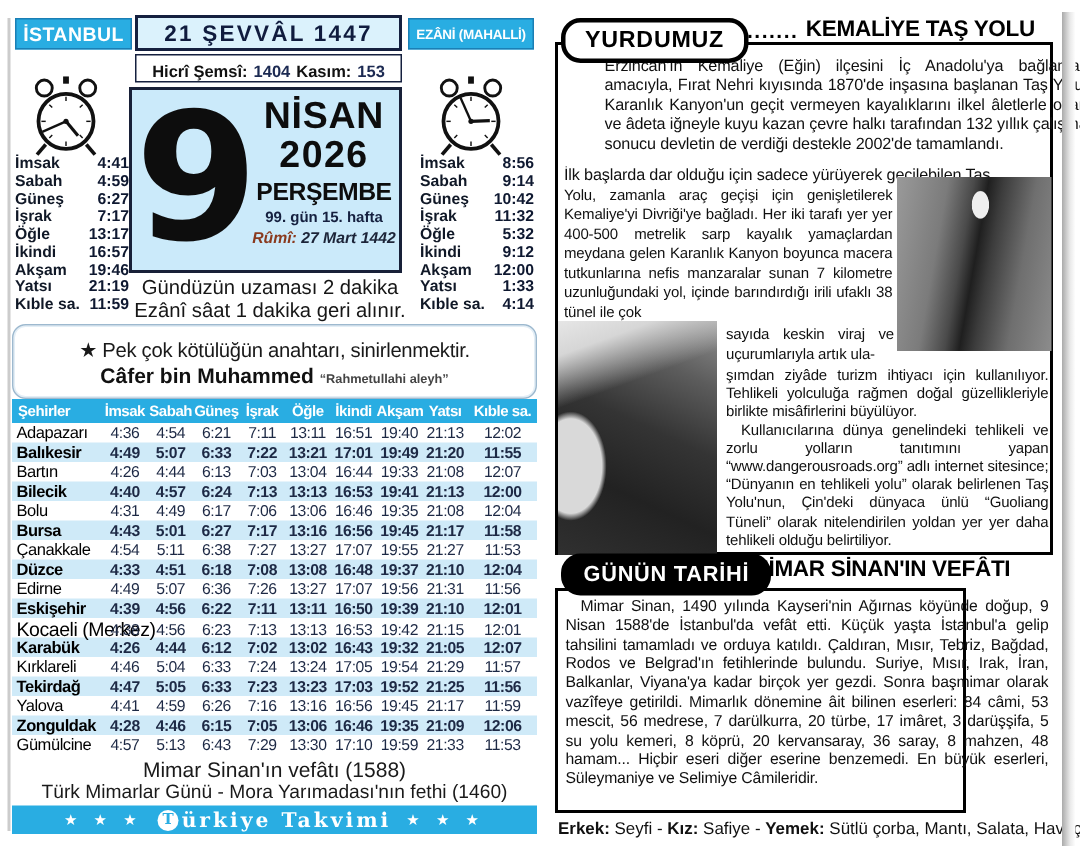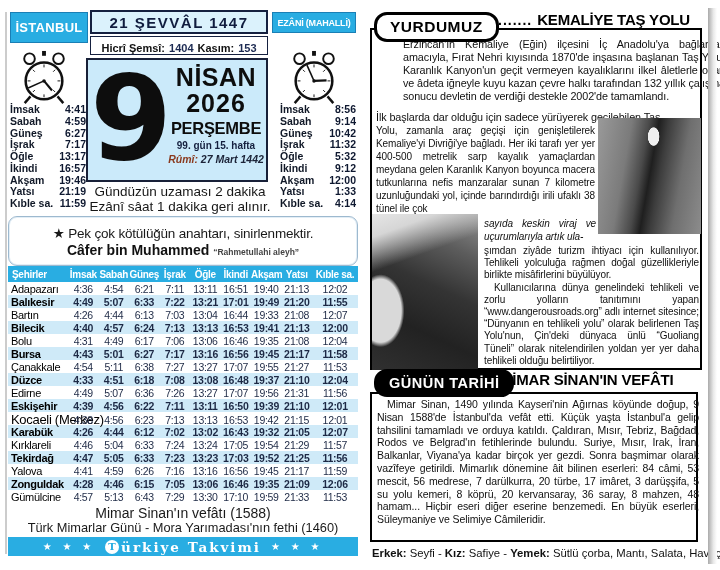--- a/index.html
+++ b/index.html
@@ -14,21 +14,21 @@
   }
   .abs{position:absolute;}
 
   
   .page-edge-left{left:5px;top:12px;width:2px;height:542px;background:#ccc;}
   .badge-cyan{
     background:var(--accent-cyan);color:#fff;font-weight:800;
     display:flex;align-items:center;justify-content:center;
     border:1px solid #1a7fb5;
   }
-  #istanbul-badge{left:10px;top:12px;width:78px;height:31px;font-size:13px;letter-spacing:.3px;}
+  #istanbul-badge{left:10px;top:12px;width:78px;height:21px;font-size:13px;letter-spacing:.3px;}
   #ezani-badge{left:272px;top:12px;width:84px;height:21px;font-size:9px;letter-spacing:-.2px;}
   #hijri-date-box{
     left:90px;top:10px;width:178px;height:24px;background:#dbf2fc;
     border:2px solid #15203f;display:flex;align-items:center;justify-content:center;
     font-weight:800;font-size:15px;letter-spacing:1.5px;color:#101c3e;
   }
   #hicri-box{
     left:90px;top:36px;width:178px;height:19px;border:1.5px solid #15203f;background:#fff;
     display:flex;align-items:flex-end;justify-content:center;gap:4px;font-size:11px;
   }
@@ -97,42 +97,42 @@
   #brand-name{font-family:"DejaVu Serif",serif;font-weight:700;font-size:13.5px;letter-spacing:2px;white-space:nowrap;display:flex;align-items:center;gap:2px;}
   .logo-circle{
     display:inline-flex;width:14px;height:14px;border-radius:50%;background:#fff;color:var(--accent-cyan);
     align-items:center;justify-content:center;font-size:10px;font-weight:900;letter-spacing:0;
     font-family:"DejaVu Serif",serif;
   }
 
   
   .art-box{border:2px solid #000;background:#fff;}
   #art1-box{left:370px;top:28px;width:332px;height:342px;}
-  #art2-box{left:370px;top:392px;width:328px;height:150px;}
+  #art2-box{left:370px;top:392px;width:274px;height:150px;}
 
   .badge-pill{
     position:absolute;z-index:3;height:24px;display:flex;align-items:center;
     padding:12px 13px;border-radius:13px;font-weight:900;font-size:15.5px;letter-spacing:.5px;
     white-space:nowrap;
   }
   #badge1{left:374px;top:12px;background:#fff;border:3px solid #000;color:#000;}
   #badge2{left:374px;top:369px;background:#000;color:#fff;border:2px solid #000;height:23px;font-size:14.5px;}
   .art-title{
     position:absolute;z-index:2;font-weight:900;color:#000;white-space:nowrap;overflow:hidden;
     letter-spacing:-.2px;
   }
   #title1{left:498px;top:11px;width:206px;font-size:15px;display:flex;gap:5px;align-items:flex-end;}
   #title1 .dots{font-size:14px;letter-spacing:1px;}
   #title2{left:500px;top:371px;width:204px;font-size:15px;}
 
   .copy{font-size:10.8px;line-height:13px;text-align:justify;color:#101010;overflow:hidden;position:absolute;letter-spacing:-.1px;}
   #b1{left:4px;top:8px;width:322px;height:72px;margin-left:27px;}
   #b2{left:4px;top:81px;width:322px;height:13px;white-space:nowrap;text-align:left;}
   #b3{left:4px;top:94px;width:219px;height:92px;font-size:10px;line-height:13px;}
-  #b4{left:112px;top:187px;width:112px;height:28px;font-size:10px;line-height:13px;font-style:italic;}
+  #b4{left:112px;top:187px;width:112px;height:28px;font-size:10px;line-height:13px;}
   #b5{left:112px;top:215px;width:215px;height:124px;font-size:10px;line-height:12.2px;}
   #b5 p{margin:0;} #b5 p + p{text-indent:10px;}
 
   .photo{position:absolute;z-index:1;}
   #photo-canyon{
     left:226px;top:88px;width:103px;height:116px;
     background:
       radial-gradient(ellipse 10px 16px at 54% 16%, #efefef 55%, rgba(0,0,0,0) 60%),
       linear-gradient(100deg,#9a9a9a 0%,#7b7b7b 28%,#4a4a4a 42%,#1f1f1f 50%,#3c3c3c 58%,#6f6f6f 76%,#8c8c8c 100%);
   }

